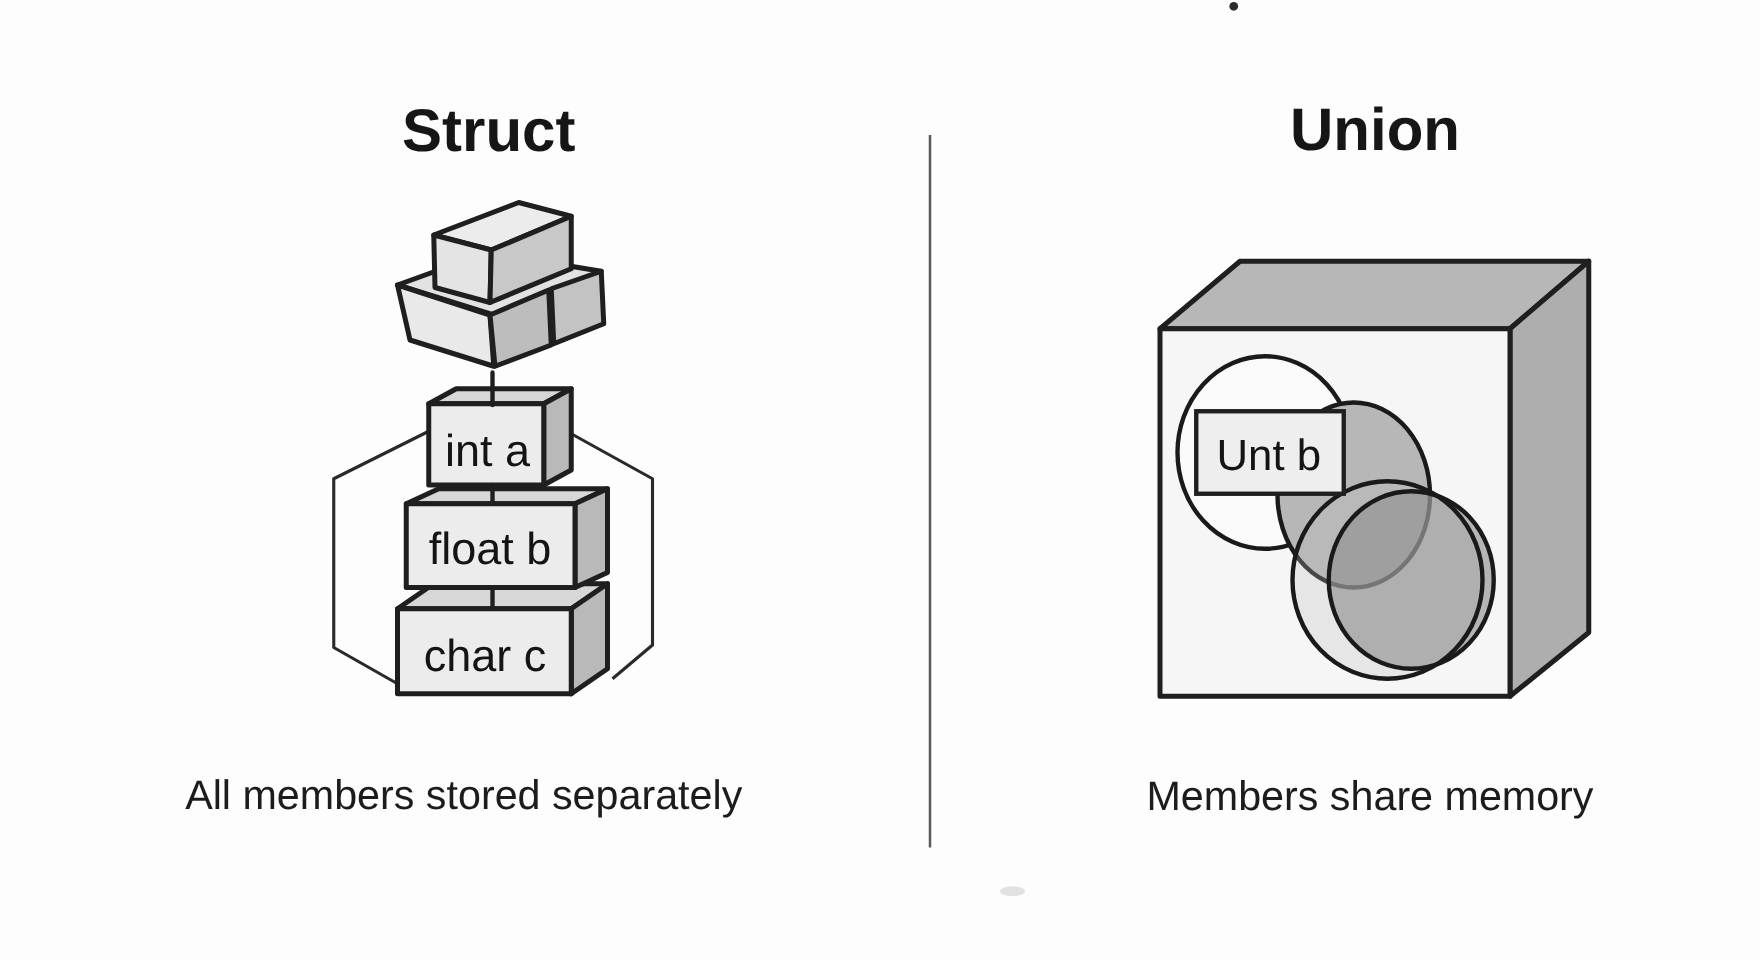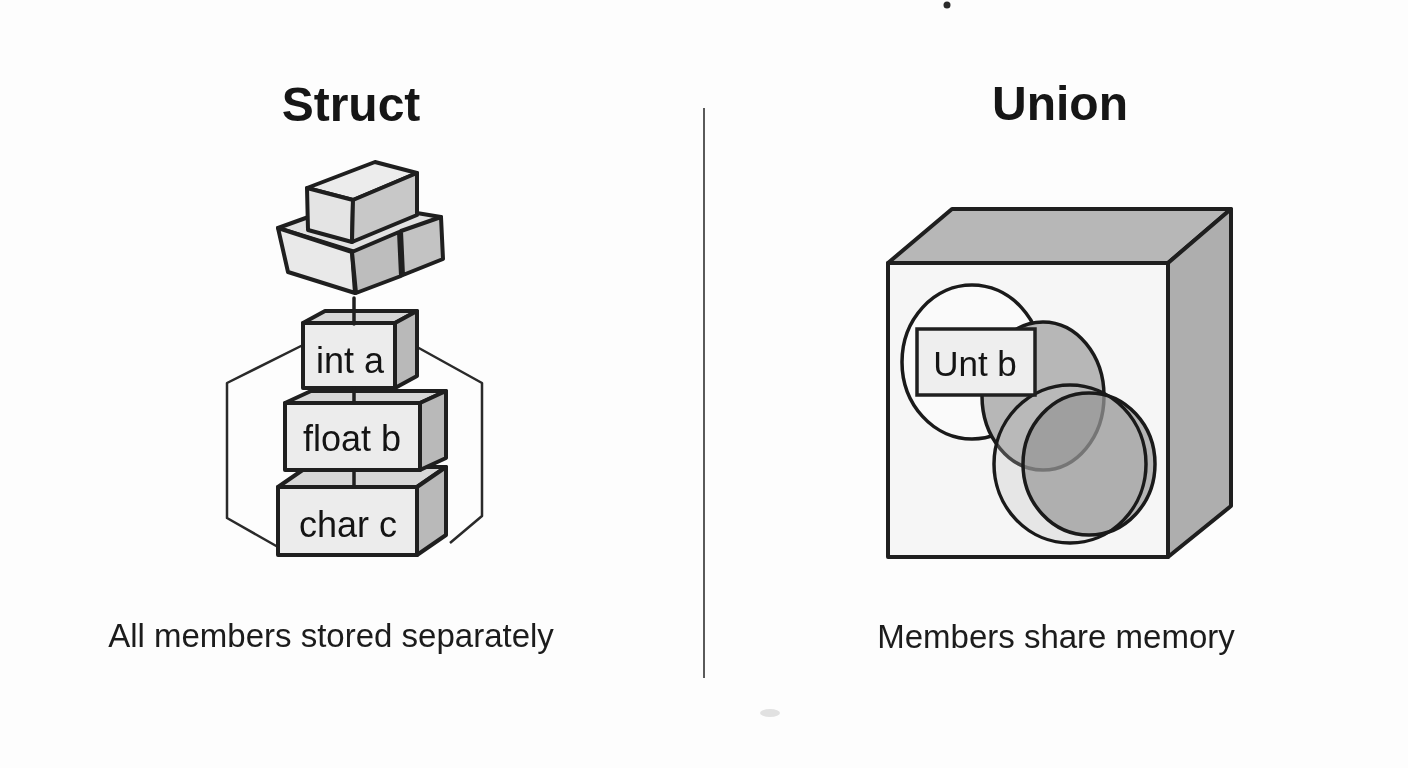--- a/index.html
+++ b/index.html
@@ -8,20 +8,21 @@
     width: 1408px;
     height: 768px;
     background: #fdfdfd;
     overflow: hidden;
     font-family: "Liberation Sans", "DejaVu Sans", sans-serif;
   }
   #stage {
     position: relative;
     width: 1300px;
     height: 768px;
+    padding-left: 40px;
   }
   svg { display: block; }
   .title-text {
     font-family: "Liberation Sans", "DejaVu Sans", sans-serif;
     font-size: 48px;
     font-weight: 700;
     fill: #161616;
   }
   .caption-text {
     font-family: "Liberation Sans", "DejaVu Sans", sans-serif;

